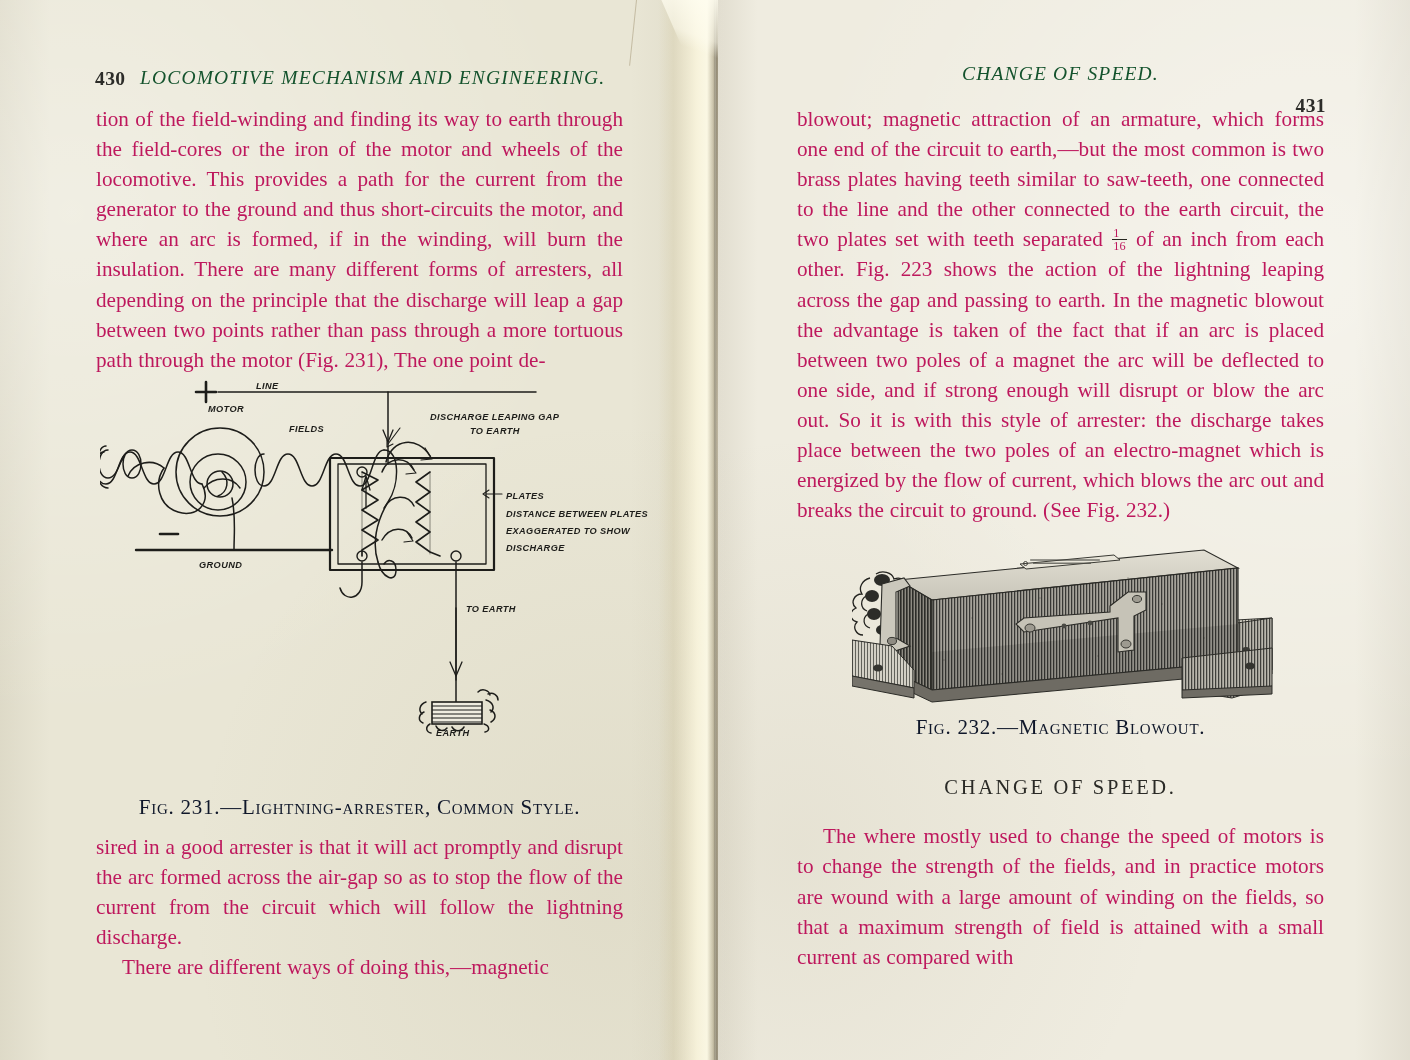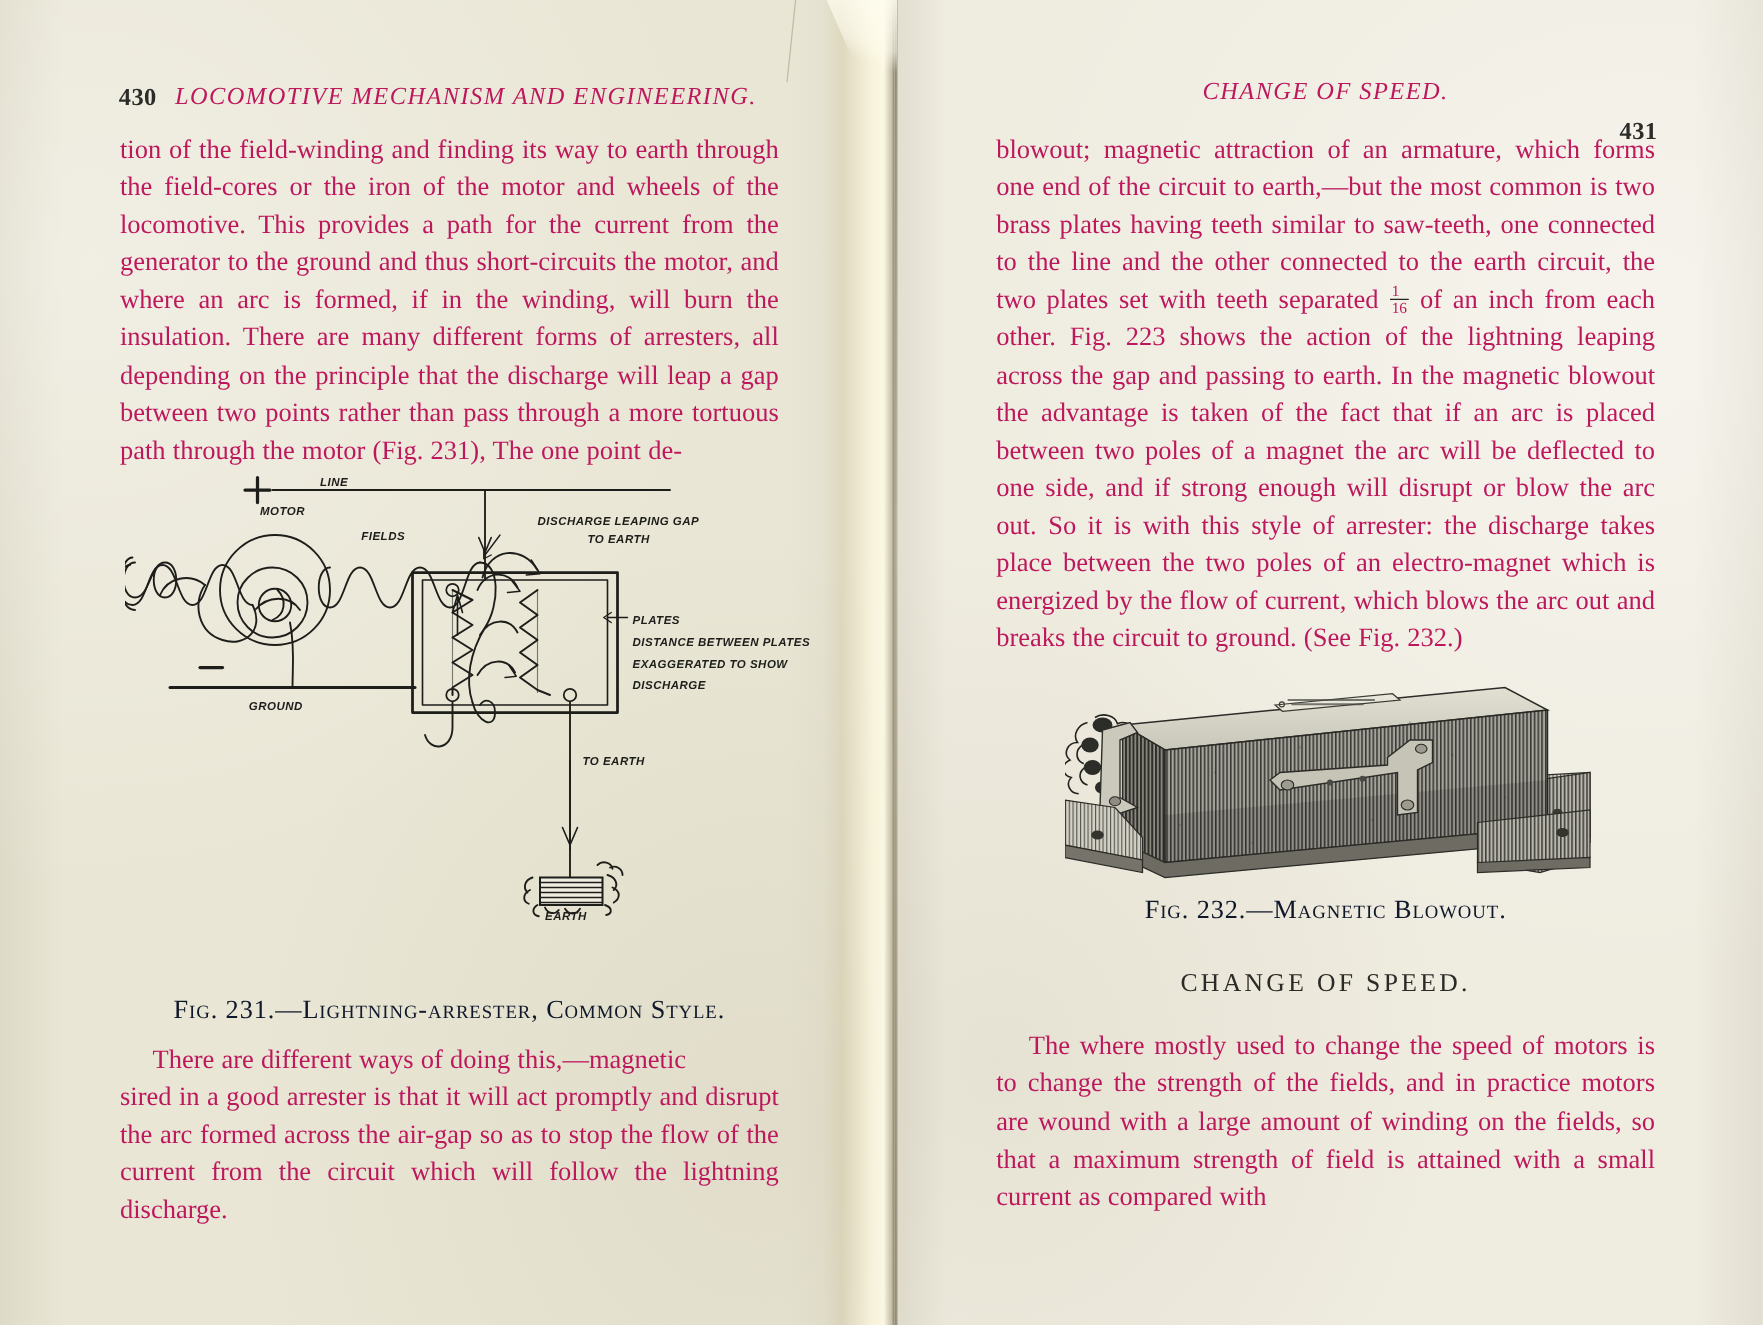--- a/index.html
+++ b/index.html
@@ -53,21 +53,21 @@
   #crease2{position:absolute;left:636px;top:0;width:90px;height:66px;pointer-events:none;
     border-left:1px solid rgba(150,135,100,.45);
     transform:rotate(6deg);transform-origin:top left;}
 
   
   .col{position:absolute;color:#2a2a28;}
   #col-left{left:96px;top:104px;width:527px;}
   #col-right{left:797px;top:104px;width:527px;}
 
   .runhead{position:absolute;white-space:nowrap;font-style:italic;letter-spacing:.06em;
-    font-size:19.5px;color:#be185d;}
+    font-size:19.5px;color:#14532d;}
   .folio{position:absolute;font-style:normal;font-weight:700;font-size:19.5px;
     letter-spacing:.02em;color:#2c2c29;font-family:"Liberation Serif",serif;}
 
   p.body{
     margin:0 0 0 0;
     font-size:21.2px;
     line-height:30.1px;
     text-align:justify;
     text-align-last:left;
     word-spacing:.5px;
@@ -107,22 +107,22 @@
 
     <div class="folio" style="left:-1px;top:-36px;text-align:center;">430</div>
     <div class="runhead" style="left:44px;top:-37px;">LOCOMOTIVE MECHANISM AND ENGINEERING.</div>
 
     <p class="body">tion of the field-winding and finding its way to earth through the field-cores or the iron of the motor and wheels of the locomotive.   This provides a path for the current from the generator to the ground and thus short-circuits the motor, and where an arc is formed, if in the winding, will burn the insulation.   There are many different forms of arresters, all depending on the principle that the discharge will leap a gap between two points rather than pass through a more tortuous path through the motor (Fig. 231),   The one point de-</p>
 
     <div style="height:400px;"></div>
 
     <div class="figcaption" style="margin:20px 0 12px 0;">Fig. 231.—Lightning-arrester, Common Style.</div>
 
+    <p class="body">sired in a good arrester is that it will act promptly and disrupt the arc formed across the air-gap so as to stop the flow of the current from the circuit which will follow the lightning discharge.</p>
     <p class="body indent">There are different ways of doing this,—magnetic</p>
-    <p class="body">sired in a good arrester is that it will act promptly and disrupt the arc formed across the air-gap so as to stop the flow of the current from the circuit which will follow the lightning discharge.</p>
   </div>
 
   <div id="fig231">
     <svg width="560" height="400" viewBox="0 0 560 400" xmlns="http://www.w3.org/2000/svg">
       <g fill="none" stroke="#1d1d1a" stroke-width="1.5" stroke-linecap="round" stroke-linejoin="round">
 
         <path d="M118 20 H 436"></path>
 
         <path d="M96 20 H 116 M106 10 V 30" stroke-width="2.6"></path>
 

